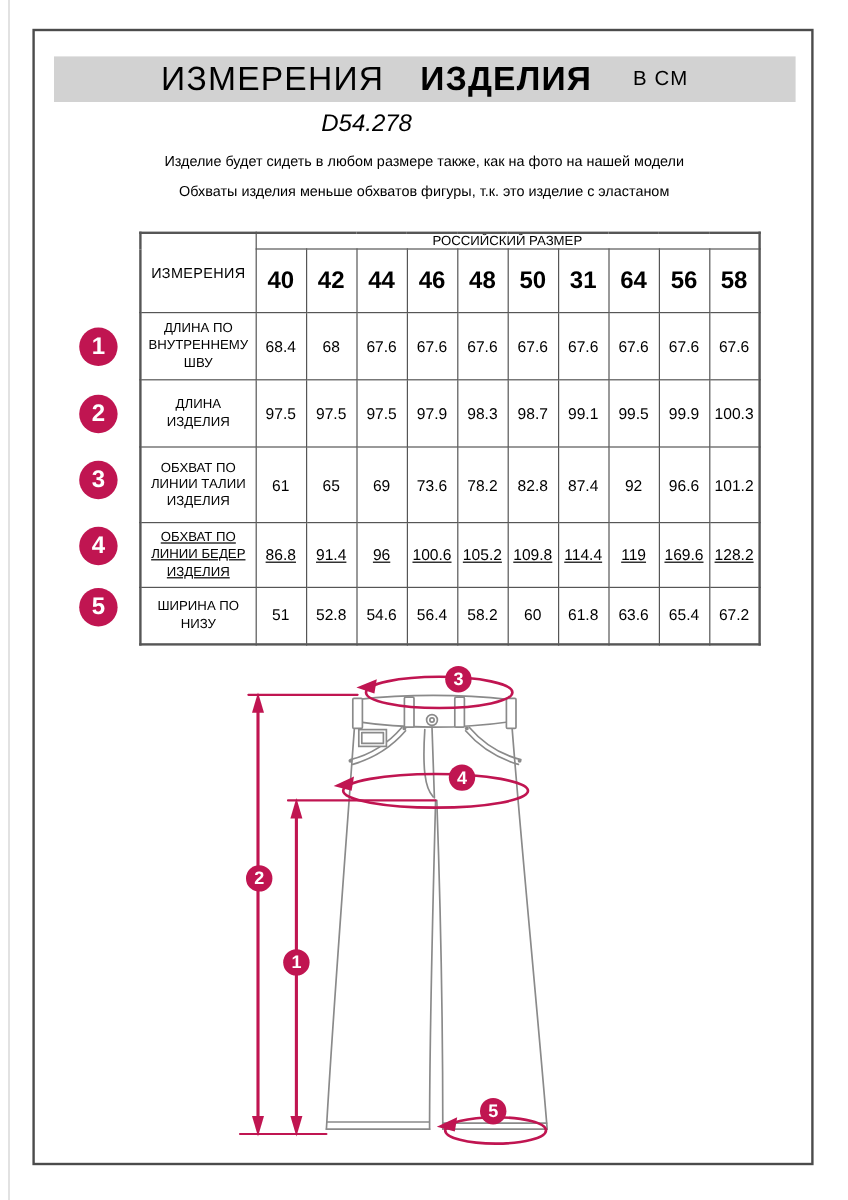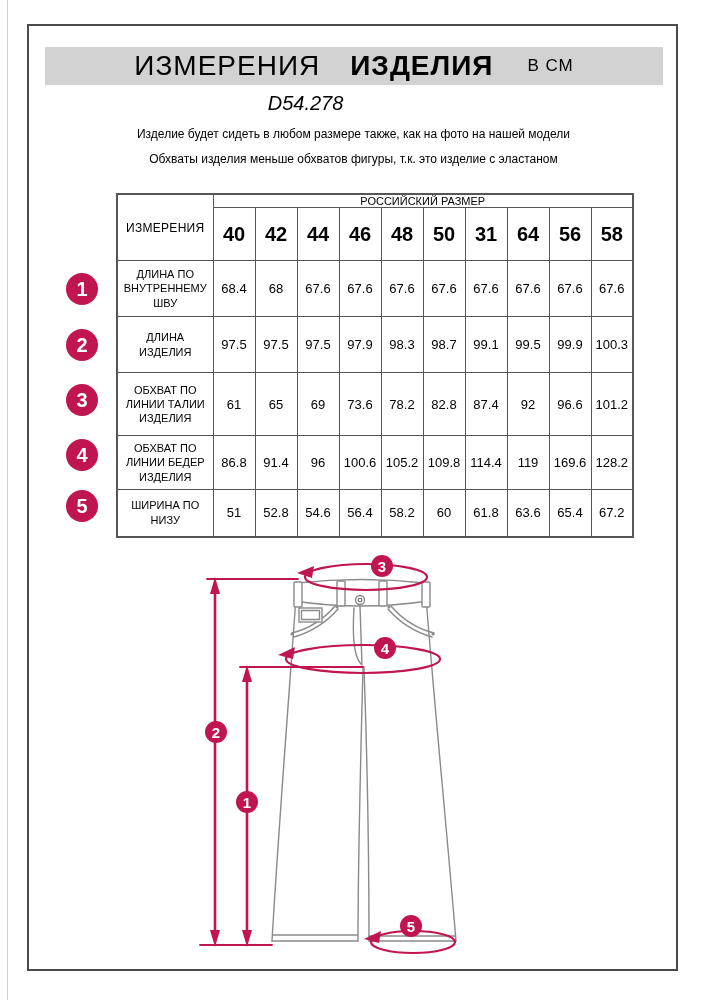--- a/index.html
+++ b/index.html
@@ -19,21 +19,21 @@
   .note{position:absolute;left:0;width:707px;text-align:center;font-size:12px;}
   #note1{top:127px;}
   #note2{top:152px;text-align:center;}
 
   table.size-table{position:absolute;left:116px;top:193px;border-collapse:collapse;
     table-layout:fixed;border:2px solid #565656;}
   .size-table th,.size-table td{border:1px solid #565656;text-align:center;vertical-align:middle;
     padding:0 3px;overflow:hidden;}
   .r-group{height:13px;}
   .r-sizes{height:53px;}
-  .row-0{height:56px;} .row-1{height:56px;} .row-2{height:63px;} .row-3{height:54px;} .row-4{height:47px;}
+  .row-0{height:56px;} .row-1{height:56px;} .row-2{height:63px;} .row-3{height:54px;text-decoration:underline;} .row-4{height:47px;}
   .measure-th{font-size:12px;font-weight:normal;letter-spacing:0.3px;}
   .group-th{font-size:11px;font-weight:normal;padding:1px 0;}
   .size-th{font-size:20px;font-weight:bold;}
   .label-td{font-size:11px;line-height:1.3;}
   .val-td{font-size:13px;}
 
   .num-circle{position:absolute;width:32px;height:32px;border-radius:50%;
     background:#C01551;color:#fff;font-weight:bold;font-size:20px;
     display:flex;align-items:center;justify-content:center;}
   .mini-circle{position:absolute;width:22px;height:22px;border-radius:50%;

